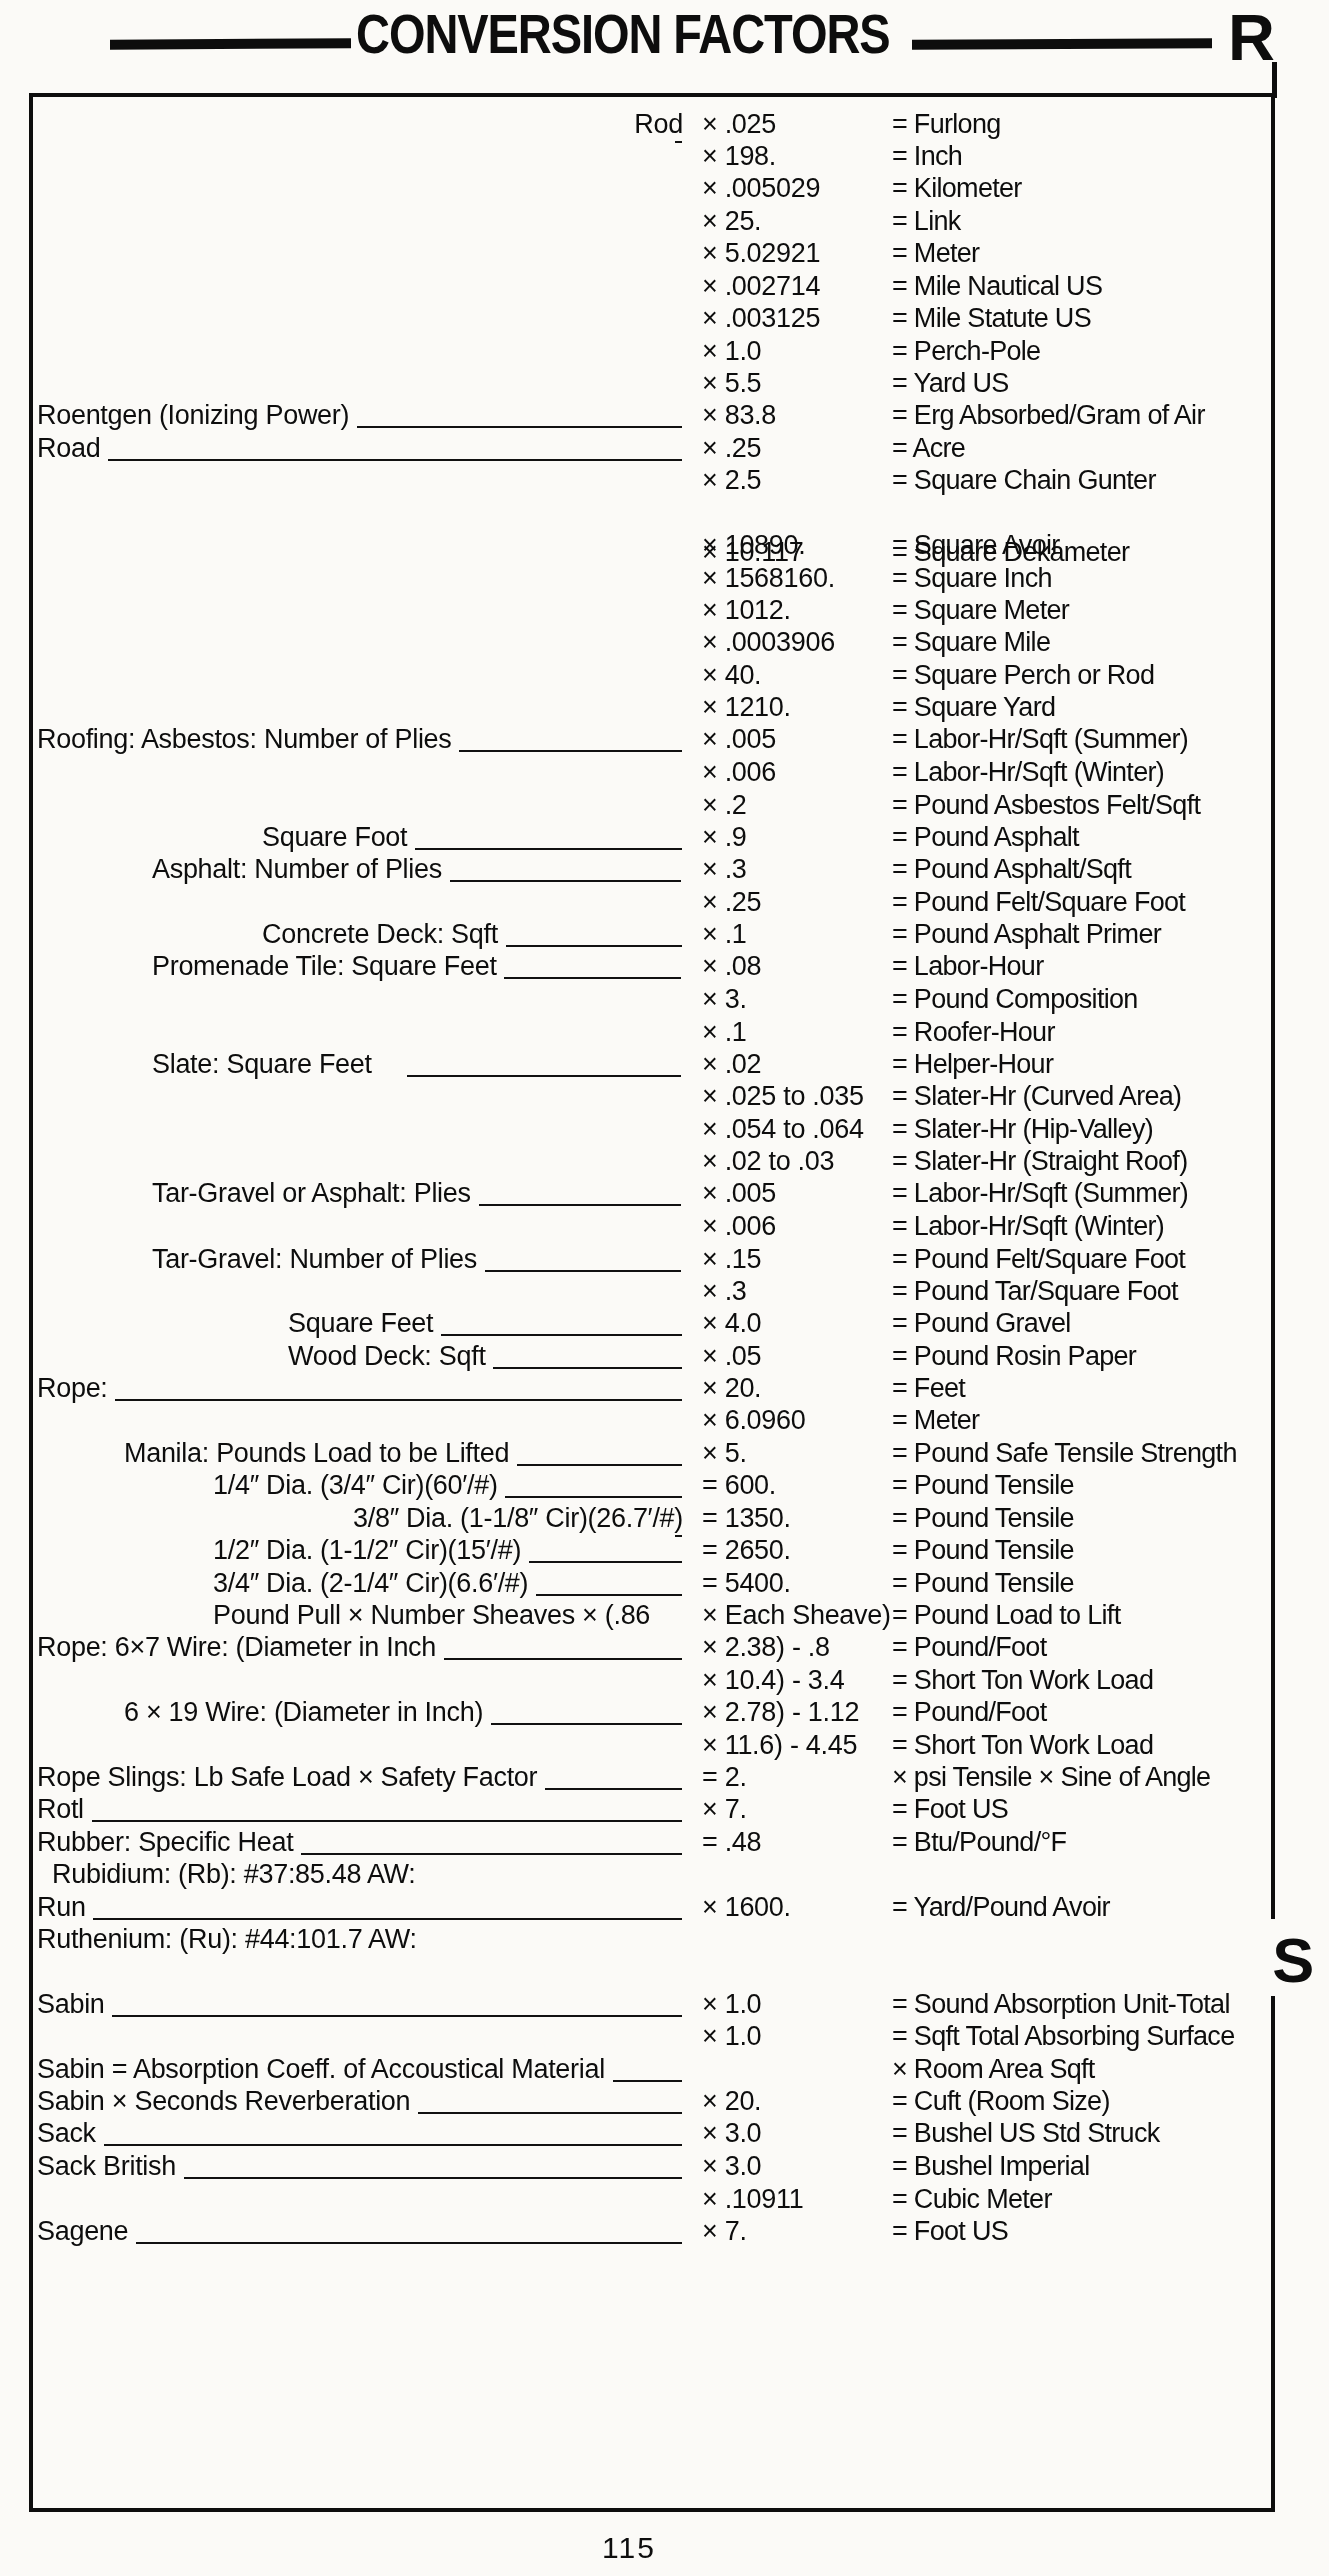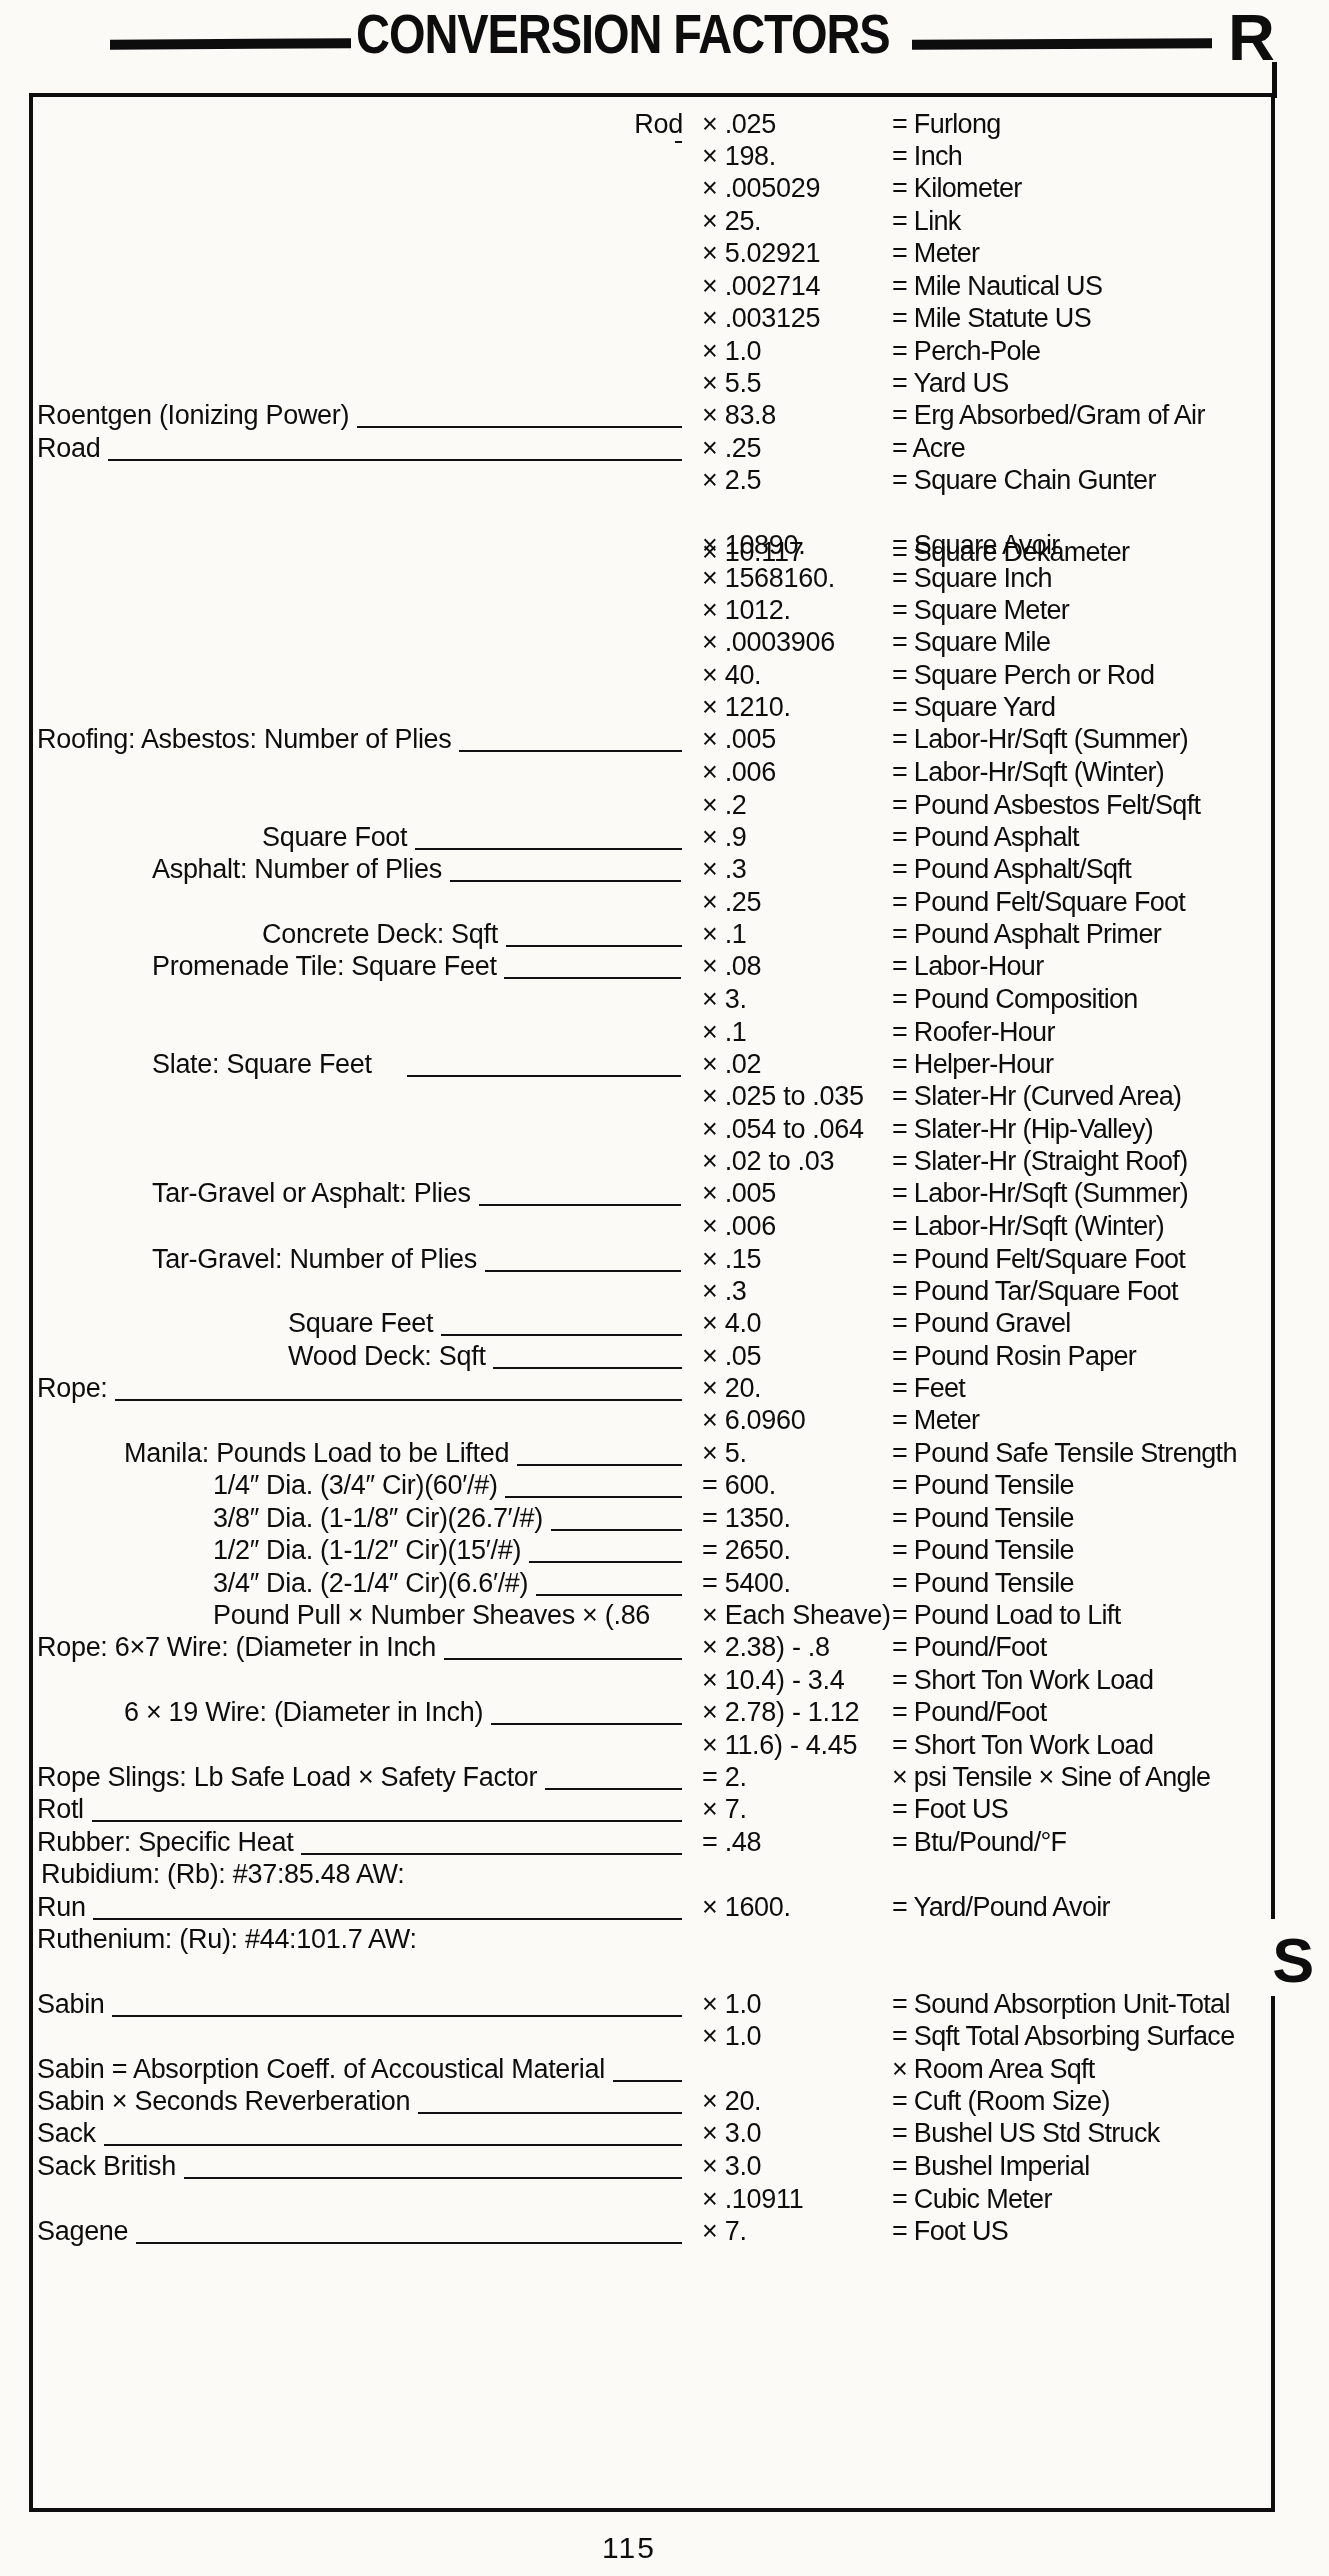--- a/index.html
+++ b/index.html
@@ -386,21 +386,21 @@
   <div class="row" style="top: 1469px;">
     <div class="label-wrap" style="left: 176px; width: 470px;">
       <span class="label">1/4″ Dia. (3/4″ Cir)(60′/#)</span>
       <span class="leader"></span>
     </div>
     <div class="factor">= 600.</div>
     <div class="result">= Pound Tensile</div>
   </div>
 
   <div class="row" style="top: 1502px;">
-    <div class="label-wrap" style="left: 176px; width: 470px;">
+    <div class="label-wrap" style="left: 176px; width: 470px; flex-direction: column;">
       <span class="label">3/8″ Dia. (1-1/8″ Cir)(26.7′/#)</span>
       <span class="leader"></span>
     </div>
     <div class="factor">= 1350.</div>
     <div class="result">= Pound Tensile</div>
   </div>
 
   <div class="row" style="top: 1534px;">
     <div class="label-wrap" style="left: 176px; width: 470px;">
       <span class="label">1/2″ Dia. (1-1/2″ Cir)(15′/#)</span>
@@ -479,21 +479,21 @@
   <div class="row" style="top: 1826px;">
     <div class="label-wrap" style="left: 0px; width: 646px;">
       <span class="label">Rubber: Specific Heat</span>
       <span class="leader"></span>
     </div>
     <div class="factor">= .48</div>
     <div class="result">= Btu/Pound/°F</div>
   </div>
 
   <div class="row" style="top: 1858px;">
-    <div class="label-wrap" style="left: 4px; width: 646px; align-items: center;">
+    <div class="label-wrap" style="left: 15px; width: 646px; align-items: center;">
       <span class="label">Rubidium: (Rb): #37:85.48 AW:</span>
 
     </div>
     <div class="factor"></div>
     <div class="result"></div>
   </div>
 
   <div class="row" style="top: 1891px;">
     <div class="label-wrap" style="left: 0px; width: 646px;">
       <span class="label">Run</span>

